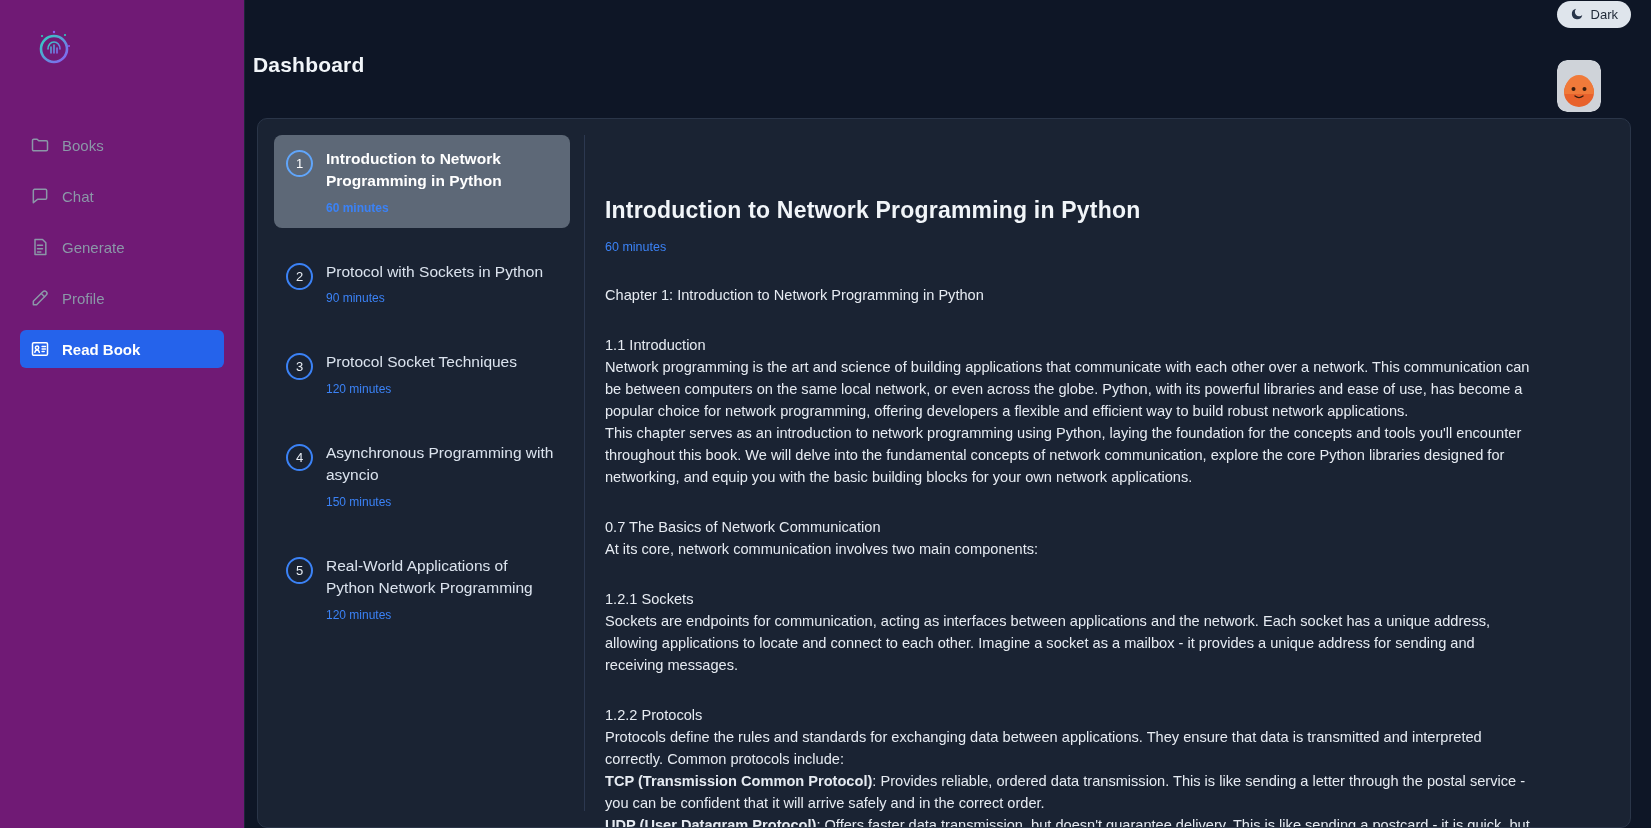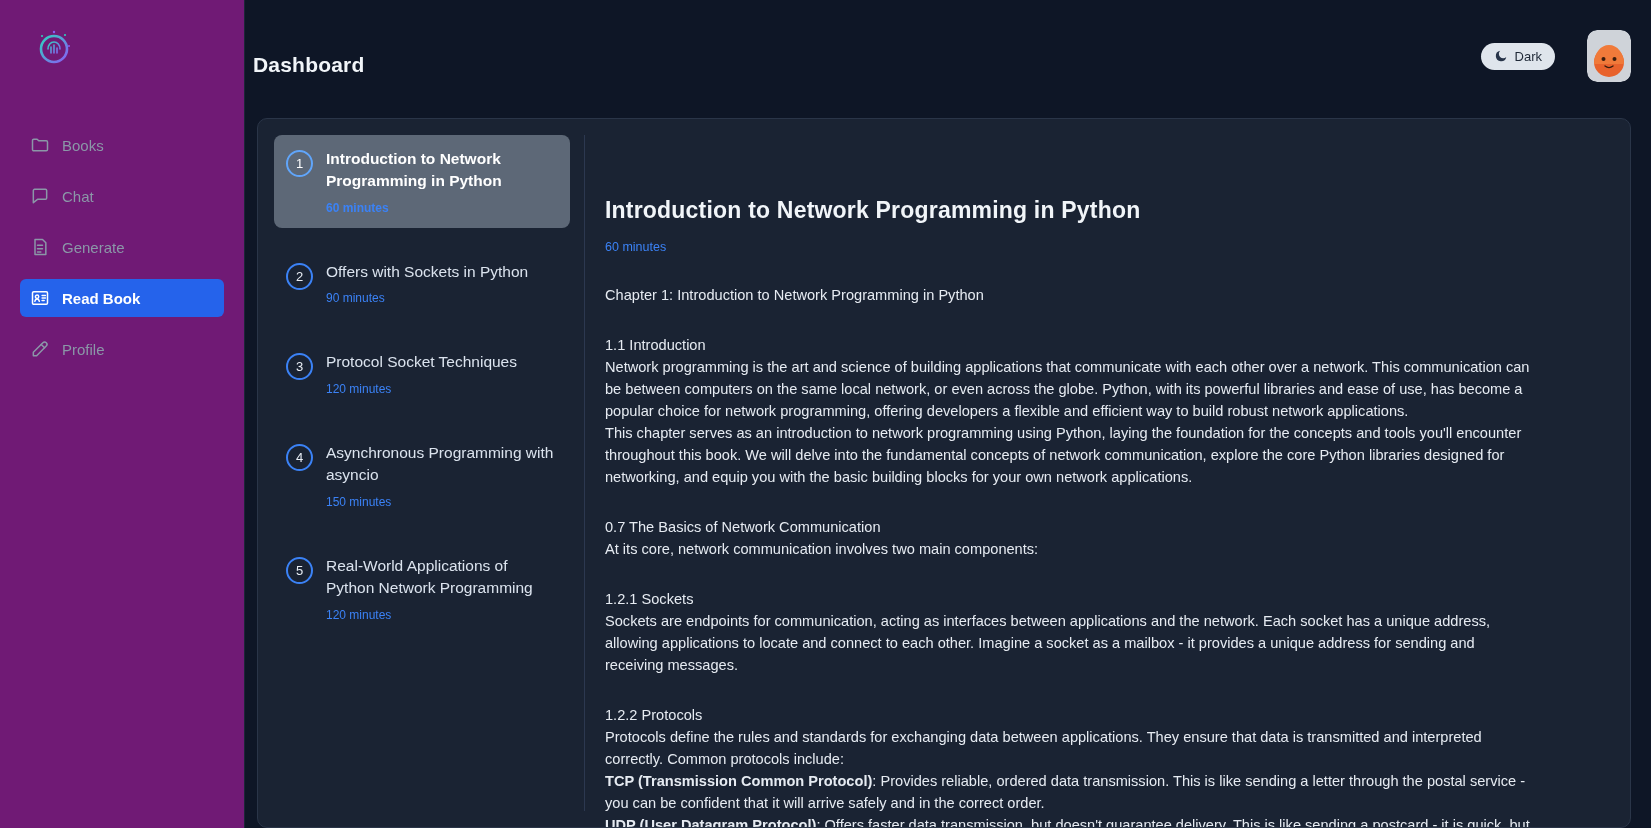--- a/index.html
+++ b/index.html
@@ -29,21 +29,21 @@
   .nav-item .ni-icon { display:flex; width:20px; height:20px; flex-shrink:0; }
   .nav-item.active { background:#2563eb; color:#ffffff; font-weight:700; }
 
   
   .main { flex:1; display:flex; flex-direction:column; min-width:0; }
   .topbar {
     height:118px; display:flex; align-items:center;
     padding:12px 20px 0 8px;
   }
   .page-title { font-size:21px; font-weight:700; color:#f1f5f9; letter-spacing:.2px; }
-  .top-actions { margin-left:auto; display:flex; align-items:center; gap:32px; margin-top:-18px; }
+  .top-actions { margin-left:auto; display:flex; gap:32px; margin-top:-18px;flex-direction:column; }
   .theme-toggle {
     display:flex; align-items:center; gap:7px;
     background:#dfe5ec; color:#1f2937;
     border:none; border-radius:14px;
     padding:6px 13px; font-size:13px; font-weight:500;
     font-family:"Liberation Sans", sans-serif;
     cursor:pointer;
   }
   .theme-toggle .moon { display:flex; width:14px; height:14px; }
   .avatar {
@@ -139,38 +139,38 @@
         </div>
         <div class="nav-item">
           <span class="ni-icon">
             <svg viewBox="0 0 24 24" width="20" height="20" fill="none" stroke="currentColor" stroke-width="1.8" stroke-linejoin="round" stroke-linecap="round">
               <path d="M6 3h9l4 4v14H6z"></path>
               <path d="M9 10h6M9 14h6M9 18h4"></path>
             </svg>
           </span>
           <span>Generate</span>
         </div>
+        <div class="nav-item">
+          <span class="ni-icon">
+            <svg viewBox="0 0 24 24" width="20" height="20" fill="none" stroke="currentColor" stroke-width="1.8" stroke-linejoin="round" stroke-linecap="round">
+              <path d="M4 20h4L19.5 8.5a2.1 2.1 0 0 0-4-4L4 16z"></path>
+              <path d="M13.5 6.5l4 4"></path>
+            </svg>
+          </span>
+          <span>Profile</span>
+        </div>
         <div class="nav-item active">
           <span class="ni-icon">
             <svg viewBox="0 0 24 24" width="20" height="20" fill="none" stroke="currentColor" stroke-width="1.8" stroke-linejoin="round" stroke-linecap="round">
               <rect x="3" y="4.5" width="18" height="15" rx="1.5"></rect>
               <circle cx="8.5" cy="10.5" r="2"></circle>
               <path d="M5.8 16c.4-1.8 1.5-2.8 2.7-2.8s2.3 1 2.7 2.8M14.5 9h4M14.5 12h4M14.5 15h2.5"></path>
             </svg>
           </span>
           <span>Read Book</span>
-        </div>
-        <div class="nav-item">
-          <span class="ni-icon">
-            <svg viewBox="0 0 24 24" width="20" height="20" fill="none" stroke="currentColor" stroke-width="1.8" stroke-linejoin="round" stroke-linecap="round">
-              <path d="M4 20h4L19.5 8.5a2.1 2.1 0 0 0-4-4L4 16z"></path>
-              <path d="M13.5 6.5l4 4"></path>
-            </svg>
-          </span>
-          <span>Profile</span>
         </div>
       </nav>
   </aside>
 
   <div class="main">
 
     <header class="topbar">
       <h1 class="page-title">Dashboard</h1>
       <div class="top-actions">
         <button class="theme-toggle">
@@ -199,21 +199,21 @@
           <div class="chapter-item selected">
             <div class="chapter-num">1</div>
             <div class="chapter-meta">
               <div class="chapter-title">Introduction to Network Programming in Python</div>
               <div class="chapter-duration">60 minutes</div>
             </div>
           </div>
           <div class="chapter-item">
             <div class="chapter-num">2</div>
             <div class="chapter-meta">
-              <div class="chapter-title">Offers with Sockets in Python</div>
+              <div class="chapter-title">Protocol with Sockets in Python</div>
               <div class="chapter-duration">90 minutes</div>
             </div>
           </div>
           <div class="chapter-item">
             <div class="chapter-num">3</div>
             <div class="chapter-meta">
               <div class="chapter-title">Protocol Socket Techniques</div>
               <div class="chapter-duration">120 minutes</div>
             </div>
           </div>

